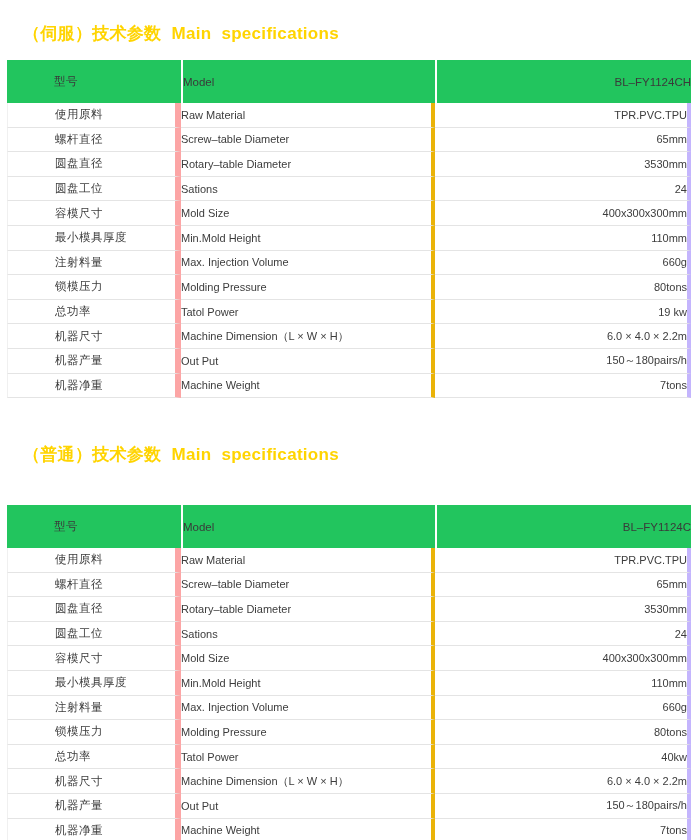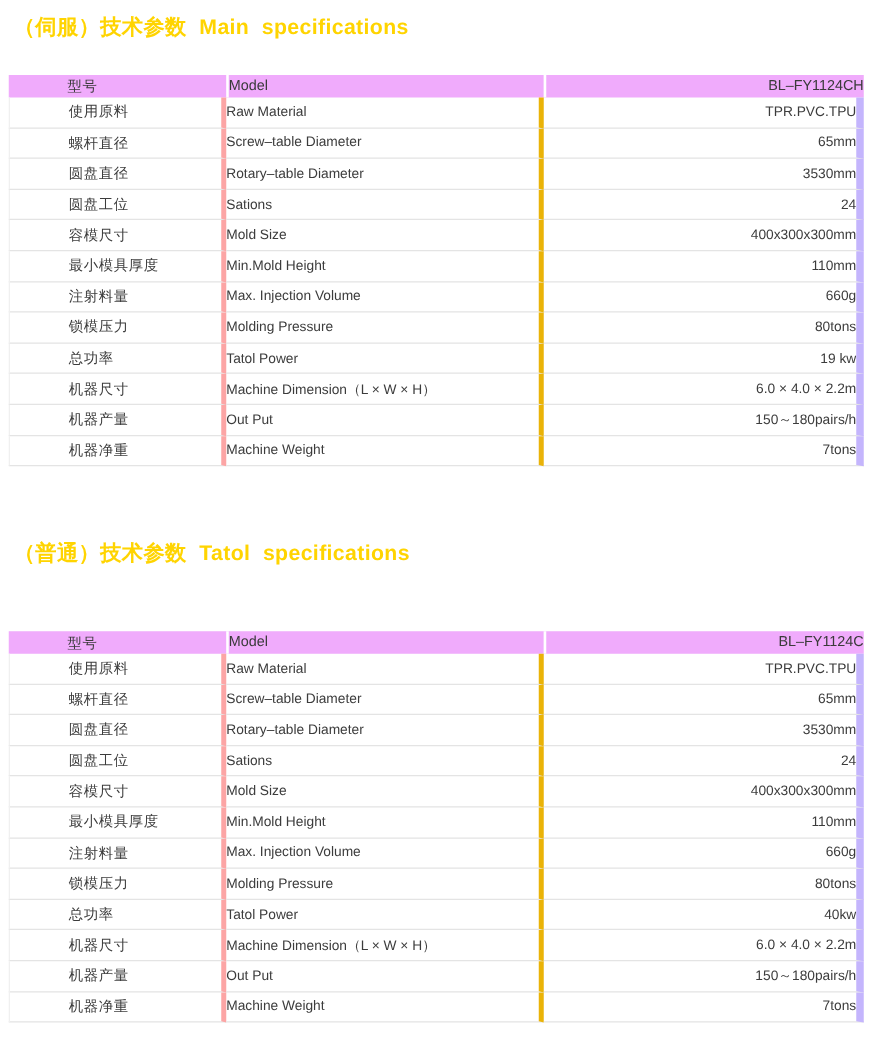--- a/index.html
+++ b/index.html
@@ -11,21 +11,21 @@
   #page {
     position: relative;
     width: 700px;
     height: 840px;
     background: #ffffff;
     overflow: hidden;
   }
   .sheet-title {
     position: absolute;
     left: 7px;
-    margin: 4px;
+    margin: 16px;
     font-size: 17px;
     font-weight: bold;
     color: #FFD400;
     letter-spacing: 0.3px;
     white-space: pre;
   }
   #title-servo  { top: 6px; }
   #title-normal { top: 427px; }
 
   table.spec-table {
@@ -40,44 +40,44 @@
   #table-servo  { top: 60px; }
   #table-normal { top: 505px; }
 
   col.w1 { width: 174px; }
   col.w2 { width: 254px; }
   col.w3 { width: 256px; }
 
   th, td { box-sizing: border-box; padding: 0; font-weight: normal; overflow: hidden; }
 
   thead th {
-    background: #f0abfc;
-    height: 18px;
+    background: #22c55e;
+    height: 43px;
     font-size: 11.5px;
     color: #3A3A3A;
   }
   thead th + th { border-left: 2px solid #ffffff; }
 
   tbody td {
     height: 24.6px;
     font-size: 11px;
     border-bottom: 1px solid #E4E4E4;
   }
   .c1 {
     text-align: left;
     padding-left: 47px;
     font-size: 11.5px;
     letter-spacing: 0.5px;
   }
   .c2 { text-align: left; }
   .c3 { text-align: right; padding-left: 72px; }
 
-  tbody .c1 { border-left: 1px solid #F0F0F0; border-right: 4px solid #fca5a5; font-family: Liberation Serif, serif; }
+  tbody .c1 { border-left: 1px solid #F0F0F0; border-right: 6px solid #fca5a5; font-family: Liberation Serif, serif; }
   tbody .c2 { border-right: 4px solid #eab308; }
-  tbody .c3 { border-right: 6px solid #c4b5fd; }
+  tbody .c3 { border-right: 4px solid #c4b5fd; }
 </style>
 </head>
 <body>
 
 <div id="page">
 
   <h2 id="title-servo" class="sheet-title">（伺服）技术参数  Main  specifications</h2>
 
   <table id="table-servo" class="spec-table">
     <colgroup>
@@ -149,21 +149,21 @@
           <td class="c3">150～180pairs/h</td>
         </tr>
         <tr>
           <td class="c1">机器净重</td>
           <td class="c2">Machine Weight</td>
           <td class="c3">7tons</td>
         </tr>
       </tbody>
   </table>
 
-  <h2 id="title-normal" class="sheet-title">（普通）技术参数  Tatol  specifications</h2>
+  <h2 id="title-normal" class="sheet-title">（普通）技术参数  Main  specifications</h2>
 
   <table id="table-normal" class="spec-table">
     <colgroup>
         <col class="w1">
         <col class="w2">
         <col class="w3">
       </colgroup>
     <thead>
       <tr>
         <th class="c1">型号</th>

